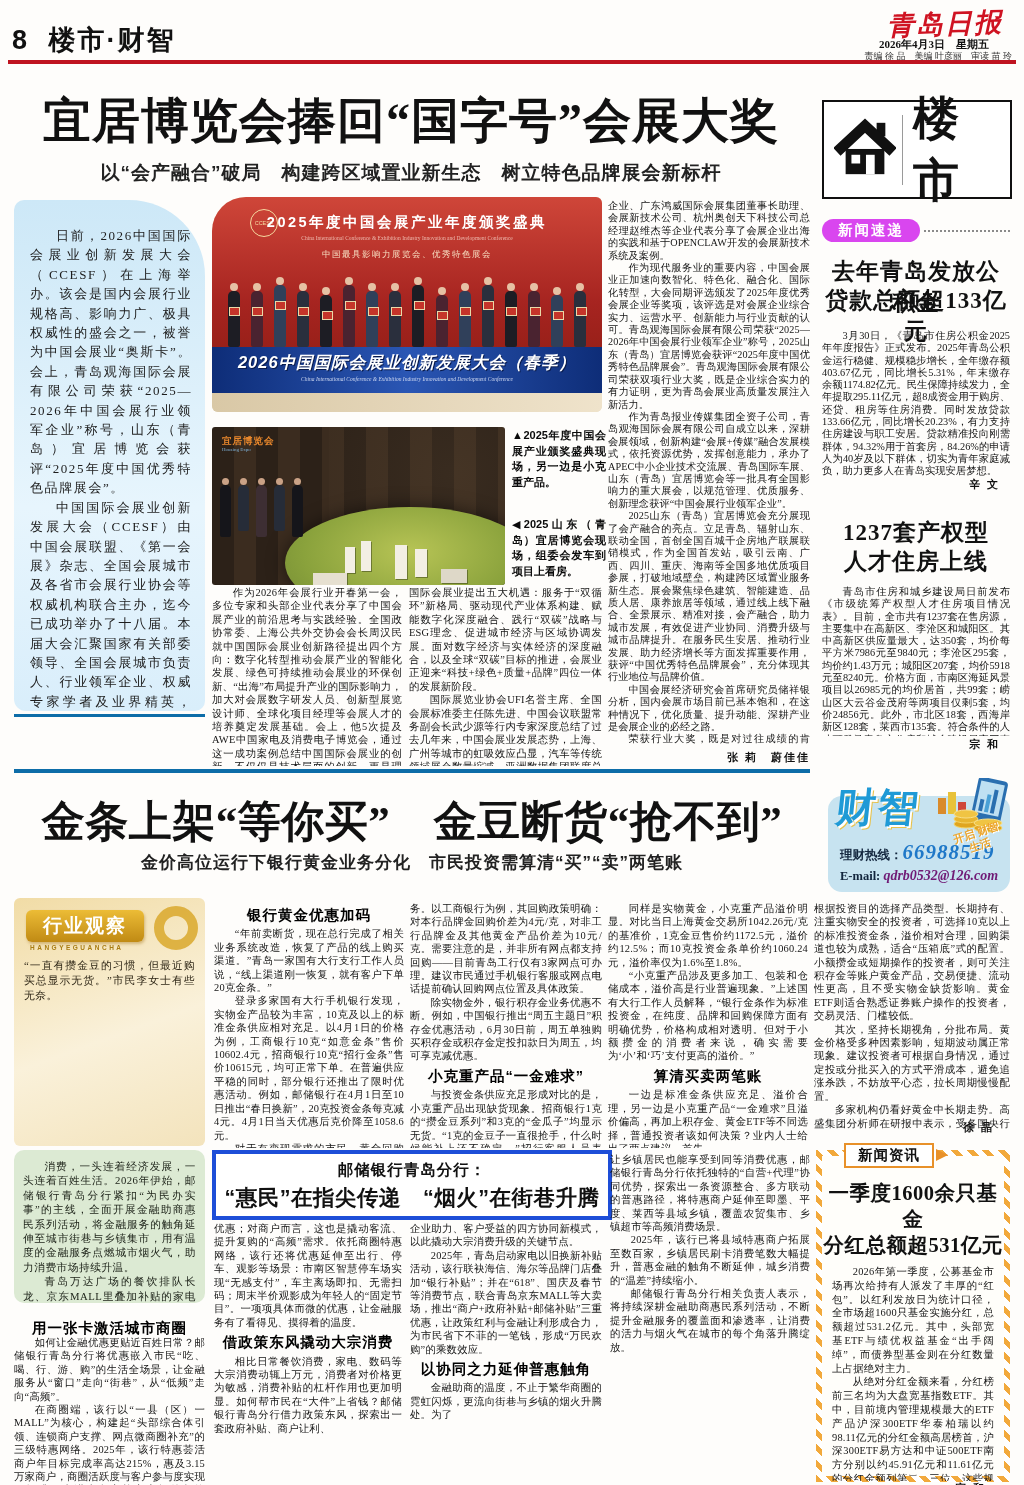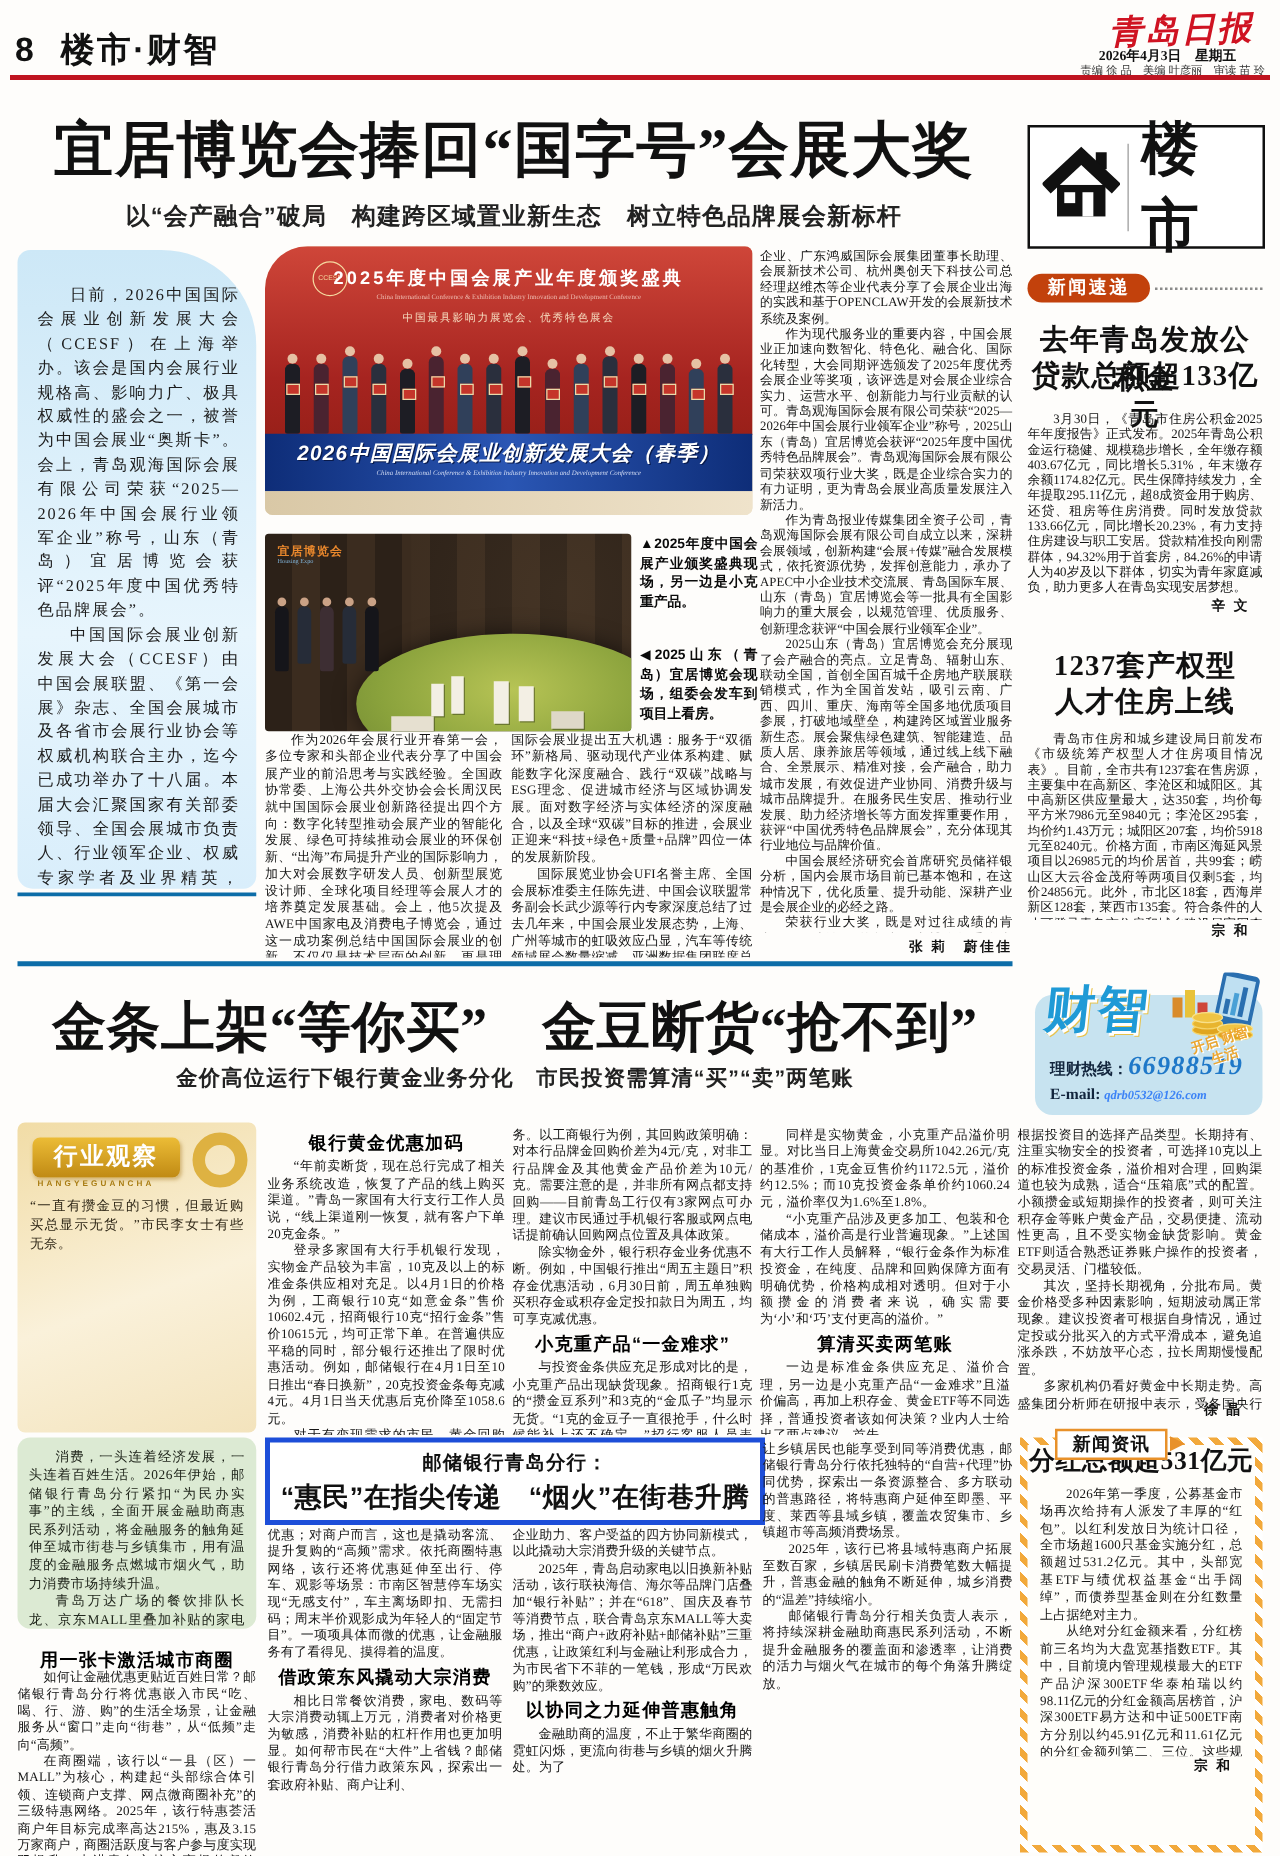--- a/index.html
+++ b/index.html
@@ -80,37 +80,37 @@
   .p2people .pfig:nth-child(2n){background:#262c38;height:46px;}
   .p2people .pfig:nth-child(3n){background:#3d2e33;}
   
   .cap{position:absolute;width:94px;font-family:"Liberation Sans","DejaVu Sans",sans-serif;
        font-weight:bold;font-size:11px;line-height:15.5px;text-align:justify;color:#0a0a0a;}
   
   .loushibox{left:822px;top:100px;width:186px;height:95px;border:2.5px solid #101010;background:#fff;
              display:flex;align-items:center;}
   .loushidiv{width:1px;height:70px;background:#9a9a9a;margin:0 10px 0 6px;}
   .loushilabel{font-size:46px;font-weight:900;letter-spacing:5px;}
-  .sudibadge{left:822px;top:219px;width:98px;height:23px;background:#c2410c;border-radius:12px;color:#fff;
+  .sudibadge{left:822px;top:219px;width:98px;height:23px;background:#d946ef;border-radius:12px;color:#fff;
              font-weight:bold;font-size:14.5px;text-align:center;line-height:23px;letter-spacing:2px;}
   .sudidots{left:924px;top:230px;width:86px;border-top:2px dotted #8a8a8a;}
   .sbt{position:absolute;width:188px;text-align:center;font-weight:900;font-size:23px;letter-spacing:1px;}
   .sbbody{position:absolute;left:822px;width:188px;font-size:10.3px;line-height:12.3px;text-align:justify;overflow:hidden;color:#151515;}
   .sbbody p{margin:0;text-indent:2em;}
   
   .caizhibox{left:828px;top:796px;width:182px;height:96px;background:#c7e3f0;border-radius:14px;}
   .caizhilabel{left:836px;top:780px;font-size:40px;font-weight:900;color:#1f9ad6;letter-spacing:2px;
                font-family:"Liberation Sans",sans-serif;transform:skewX(-6deg);
                text-shadow:2px 2px 0 #ffffff,3px 3px 0 #e8c24a;}
   .hotline{left:840px;top:840px;font-size:12.5px;font-weight:bold;color:#12253d;}
   .hotnum{font-size:21px;font-weight:bold;font-style:italic;color:#1f78c8;letter-spacing:1px;}
   .ribbon{left:952px;top:826px;width:52px;transform:rotate(-18deg);color:#eda62e;font-size:11px;font-weight:bold;
           text-align:center;line-height:13px;font-family:"Liberation Sans",sans-serif;text-shadow:1px 1px 0 #fff;}
   .email{left:840px;top:868px;font-size:12.5px;font-weight:bold;color:#12253d;}
-  .emailval{font-size:10px;font-weight:bold;font-style:italic;color:#3b82f6;}
+  .emailval{font-size:14px;font-weight:bold;font-style:italic;color:#701a75;}
   
   .h2{left:14px;top:793px;width:796px;text-align:center;font-size:43px;font-weight:900;letter-spacing:0.5px;}
   .deck2{left:14px;top:851px;width:796px;text-align:center;font-size:17px;font-weight:bold;letter-spacing:1px;color:#222;}
   .obspanel{left:14px;top:898px;width:191px;height:248px;border-radius:6px;overflow:hidden;
             background:linear-gradient(160deg,#f1dca6,#faf1da 55%,#f3e3bc);}
   .obsbadge{position:absolute;left:12px;top:12px;width:118px;height:32px;border-radius:6px;
             background:linear-gradient(180deg,#ecbc36,#c08a14);color:#fff;font-weight:900;font-size:19px;
             text-align:center;line-height:32px;letter-spacing:2px;font-family:"Liberation Sans",sans-serif;
             box-shadow:1px 2px 3px #b58d3a88;}
   .obsen{position:absolute;left:16px;top:46px;font-size:6.5px;letter-spacing:2.5px;color:#a87c12;font-weight:bold;
@@ -367,20 +367,21 @@
   </div>
   <div class="col t" style="left:610px;top:1153px;width:200px;height:330px;">
     <p class="noind">让乡镇居民也能享受到同等消费优惠，邮储银行青岛分行依托独特的“自营+代理”协同优势，探索出一条资源整合、多方联动的普惠路径，将特惠商户延伸至即墨、平度、莱西等县域乡镇，覆盖农贸集市、乡镇超市等高频消费场景。</p>
     <p>2025年，该行已将县域特惠商户拓展至数百家，乡镇居民刷卡消费笔数大幅提升，普惠金融的触角不断延伸，城乡消费的“温差”持续缩小。</p>
     <p>邮储银行青岛分行相关负责人表示，将持续深耕金融助商惠民系列活动，不断提升金融服务的覆盖面和渗透率，让消费的活力与烟火气在城市的每个角落升腾绽放。</p>
   </div>
 
   <div class="abs fundbox">
     <div class="fundinner">
       <div class="fundbadge">新闻资讯</div>
+      <div class="fundtitle">一季度1600余只基金</div>
       <div class="fundtitle" style="margin-top:0;">分红总额超531亿元</div>
       <div class="fundbody">
         <p>2026年第一季度，公募基金市场再次给持有人派发了丰厚的“红包”。以红利发放日为统计口径，全市场超1600只基金实施分红，总额超过531.2亿元。其中，头部宽基ETF与绩优权益基金“出手阔绰”，而债券型基金则在分红数量上占据绝对主力。</p>
         <p>从绝对分红金额来看，分红榜前三名均为大盘宽基指数ETF。其中，目前境内管理规模最大的ETF产品沪深300ETF华泰柏瑞以约98.11亿元的分红金额高居榜首，沪深300ETF易方达和中证500ETF南方分别以约45.91亿元和11.61亿元的分红金额列第二、三位。这些规模庞大的基金，在获得可观收益后，均通过分红实现收益分配。</p>
 
       </div>
       <div class="byline fundby">宗 和</div>
     </div>
   </div>
 

